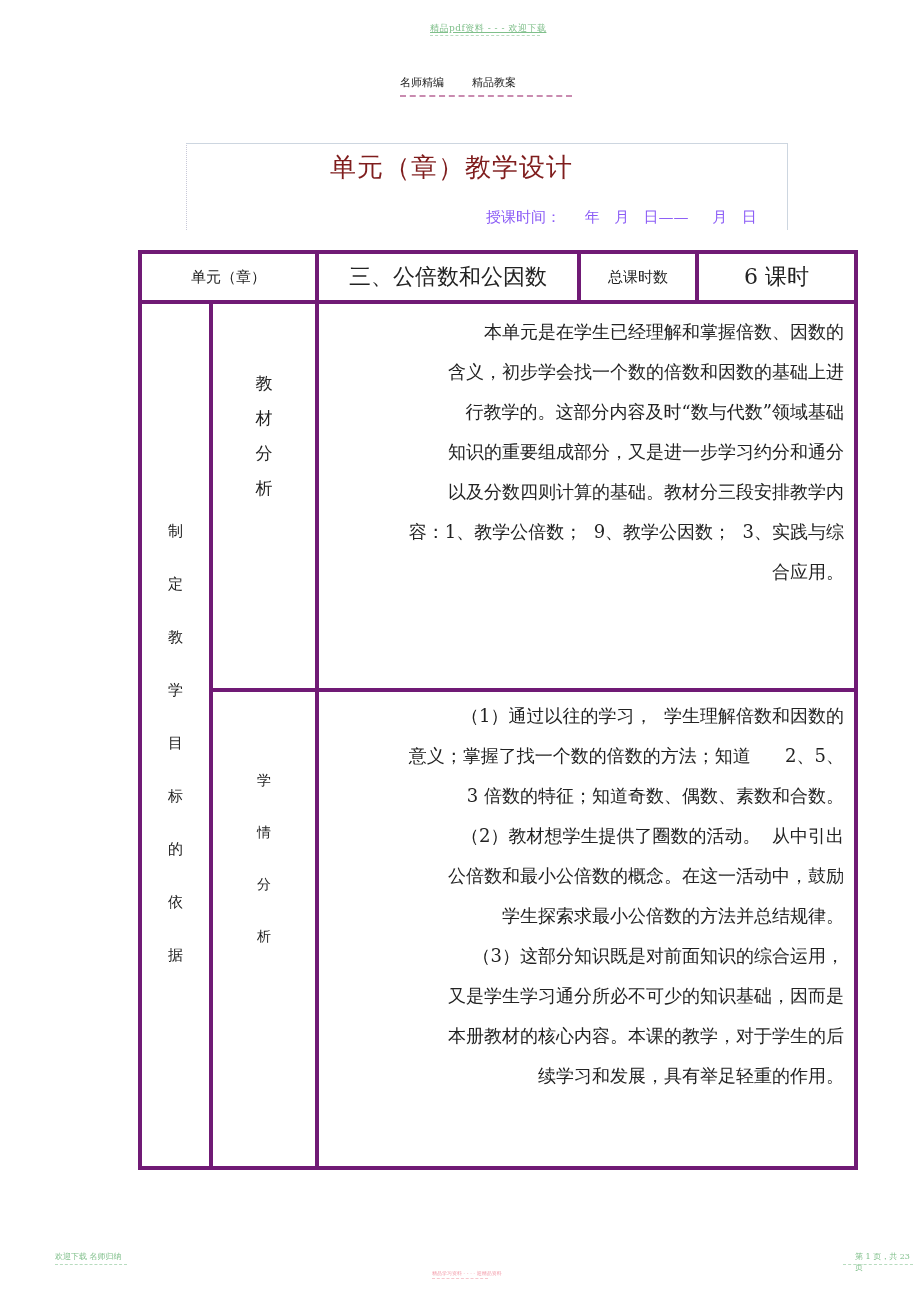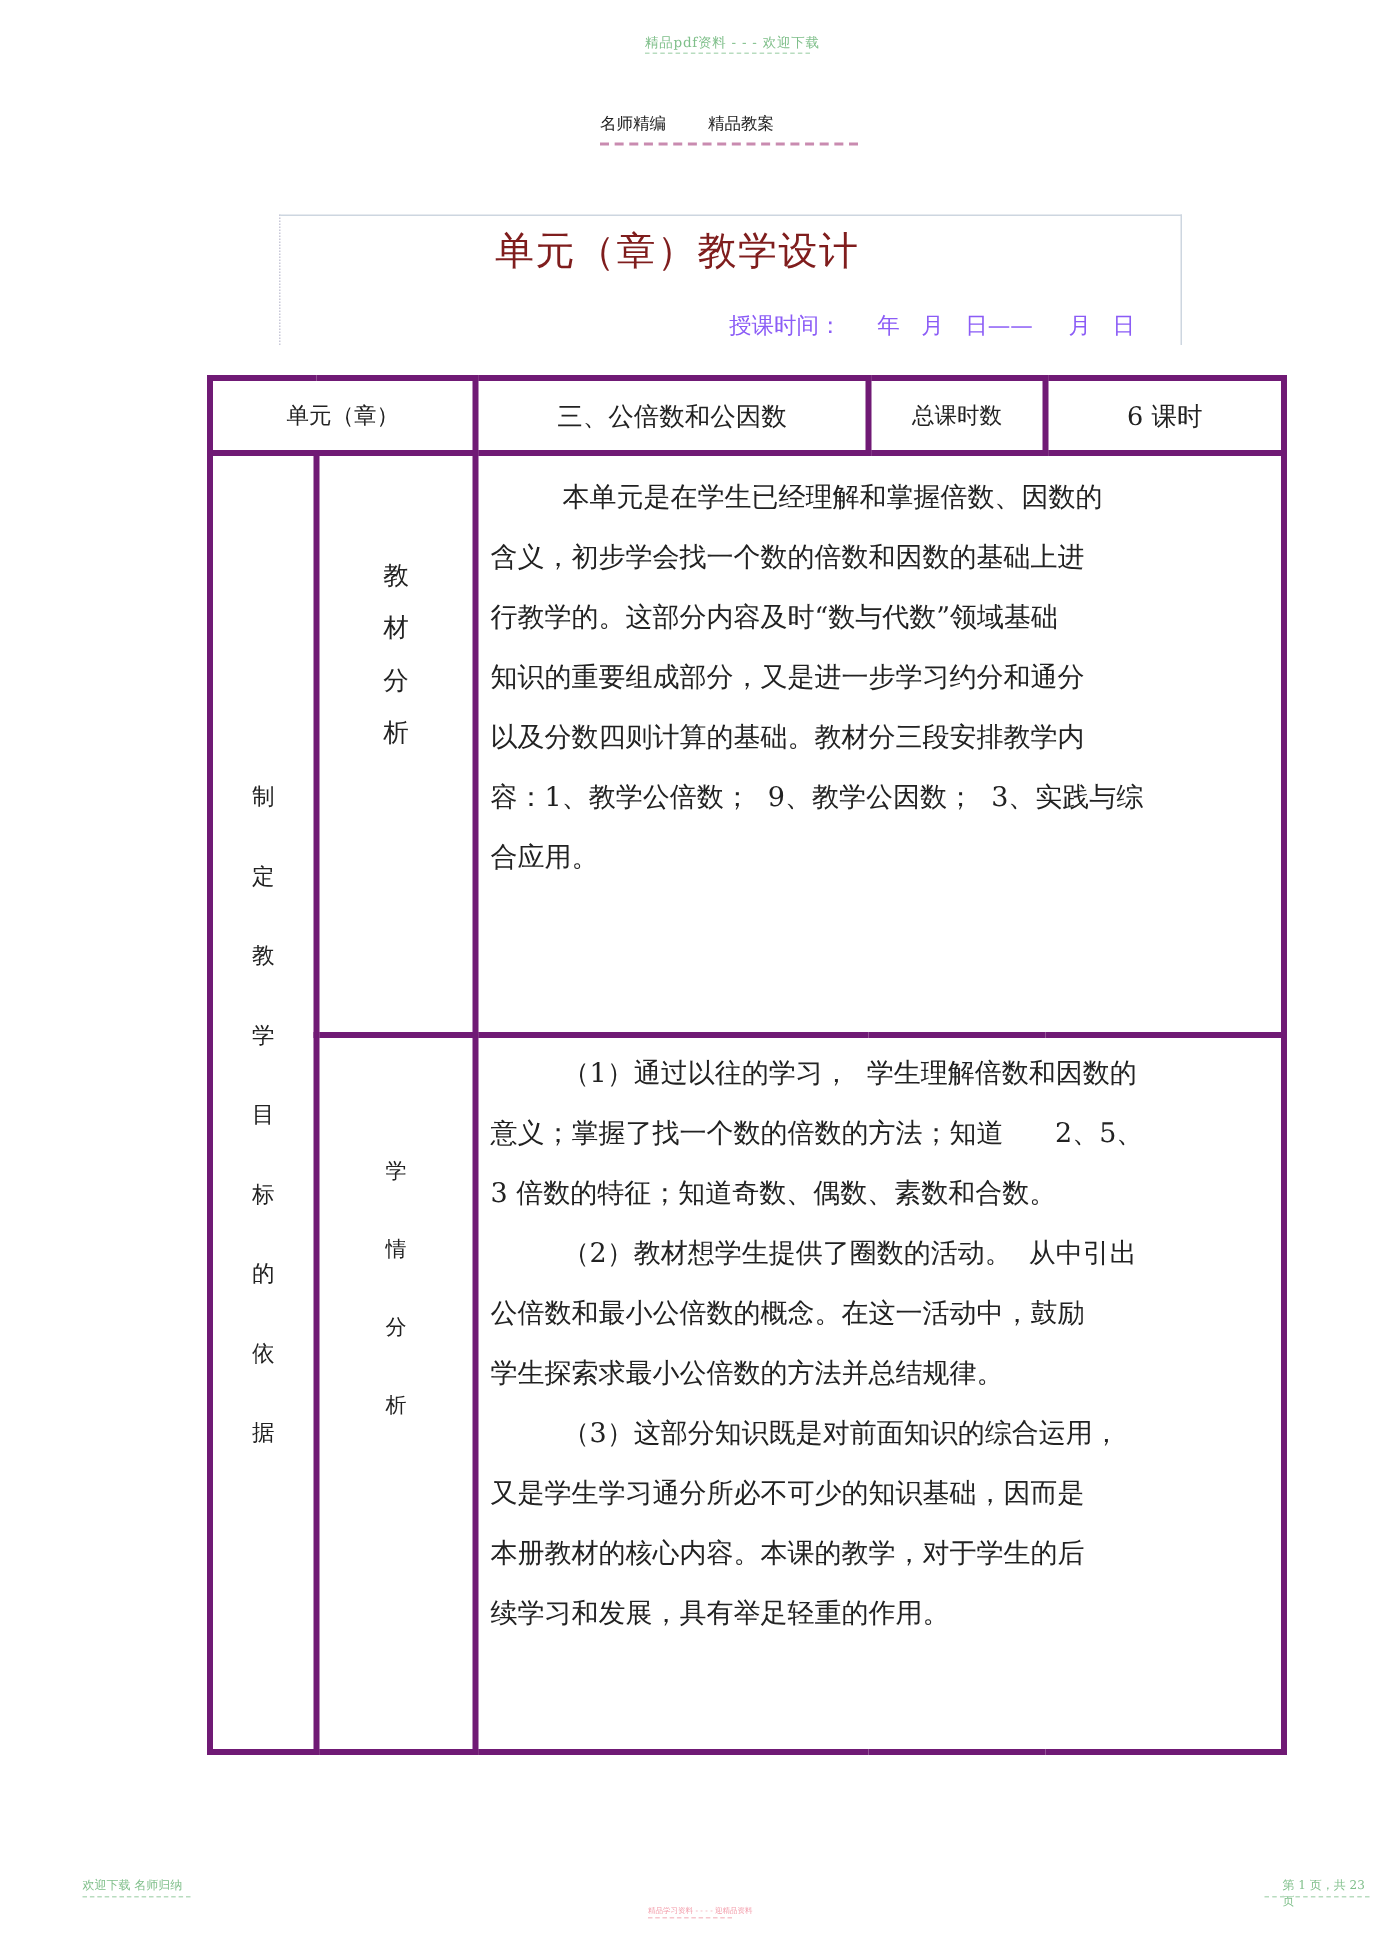--- a/index.html
+++ b/index.html
@@ -1,36 +1,36 @@
 <!DOCTYPE html>
 <html><head>
   <meta charset="utf-8">
   <style>
     html, body { margin: 0; padding: 0; background: #ffffff; }
     body { width: 920px; height: 1303px; position: relative; overflow: hidden;
            font-family: "DejaVu Serif", "Liberation Serif", serif; color: #222; }
     .abs { position: absolute; }
-    .wm-top { left: 430px; top: 22px; font-size: 9px; color: #7fbf8a; letter-spacing: 0.5px; }
+    .wm-top { left: 430px; top: 22px; font-size: 9px; color: #7fbf8a; letter-spacing: 0.5px; text-decoration: underline; }
     .wm-top-dash { left: 430px; top: 35px; width: 110px; border-top: 1px dashed #b8dcbf; }
     .header-line { left: 400px; top: 75px; font-size: 11px; color: #222; white-space: pre; }
     .header-dash { left: 400px; top: 95px; width: 172px; border-top: 2px dashed #c98bb0; }
     .title-box { left: 186px; top: 143px; width: 600px; height: 86px;
                  border-top: 1px solid #cdd6e0; border-left: 1px dotted #c8c8d8; border-right: 1px solid #cdd6e0; }
     .title { left: 330px; top: 150px; font-size: 26px; color: #7f1d1d; letter-spacing: 1px; }
     .date-line { left: 486px; top: 208px; font-size: 15px; color: #8b5cf6; white-space: pre; }
     table.main { position: absolute; left: 138px; top: 250px; border-collapse: collapse; }
     table.main td { border: 4px solid #701a75; padding: 0; vertical-align: middle; }
     .c-hdr { height: 46px; text-align: center; font-size: 15px; }
-    .c-big { font-size: 17px; }
+    .c-big { font-size: 22px; }
     .col1 { width: 67px; }
     .col2 { width: 102px; }
     .vert { display: flex; flex-direction: column; align-items: center; font-size: 15px; }
     .body-cell { padding: 8px 10px 0 8px !important; vertical-align: top !important;
                  font-size: 18px; line-height: 40px; color: #222; }
-    .para { margin: 0; }
+    .para { margin: 0; text-align: right; }
     .indent { text-indent: 48px; }
     .wm-foot-l { left: 55px; top: 1251px; font-size: 8px; color: #7fbf8a; }
     .wm-foot-l-dash { left: 55px; top: 1264px; width: 72px; border-top: 1px dashed #b8dcbf; }
     .wm-foot-c { left: 432px; top: 1270px; font-size: 5px; color: #f29aa8; }
     .wm-foot-c-dash { left: 432px; top: 1278px; width: 56px; border-top: 1px dashed #f6c6cd; }
     .wm-foot-r { left: 843px; top: 1251px; font-size: 8px; color: #7fbf8a; margin-left: 12px; }
     .wm-foot-r-dash { left: 843px; top: 1264px; width: 70px; border-top: 1px dashed #b8dcbf; }
   </style>
 </head>
 <body>

